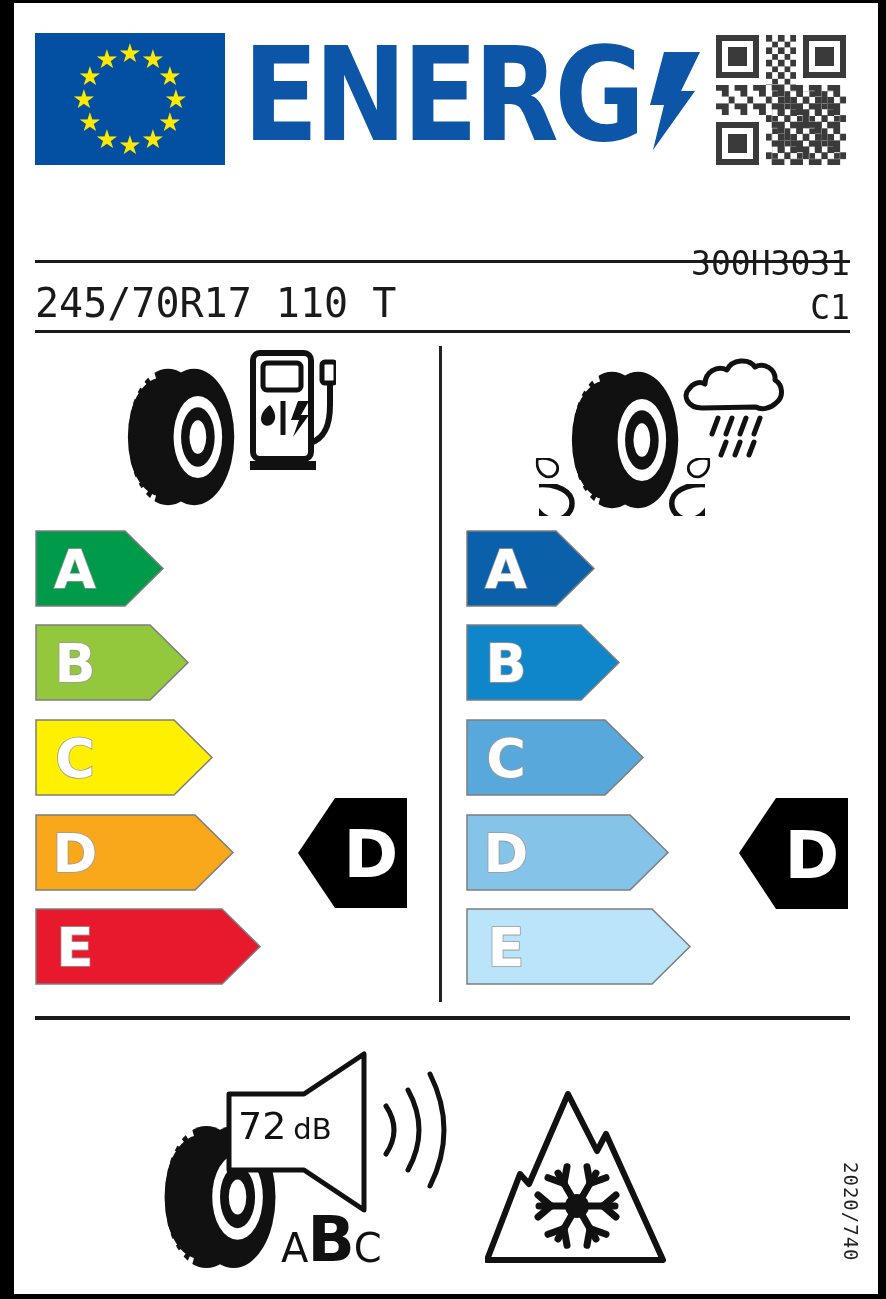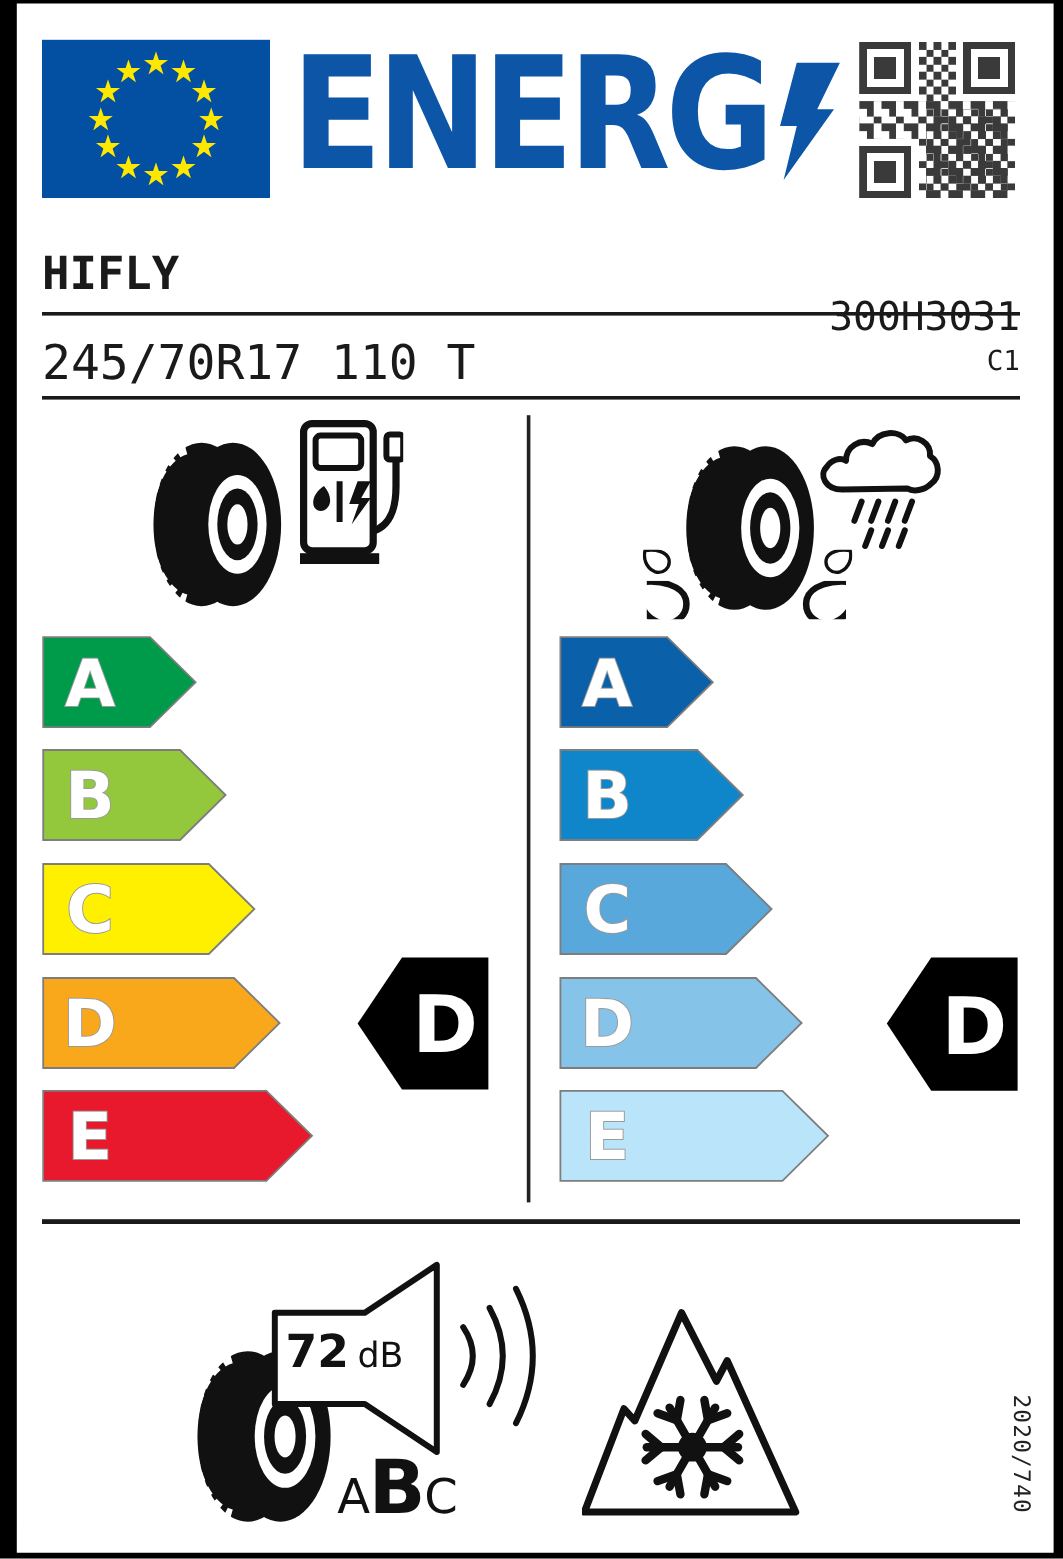--- a/index.html
+++ b/index.html
@@ -6,28 +6,28 @@
   .label{position:relative;width:886px;height:1299px;background:#fff;overflow:hidden;
          font-family:"DejaVu Sans",sans-serif;}
   .frame{position:absolute;inset:0;border-style:solid;border-color:#000;
          border-width:3px 8px 5px 14px;pointer-events:none;z-index:50;}
   .abs{position:absolute;}
   .mono{font-family:"DejaVu Sans Mono",monospace;}
   .hline{position:absolute;background:#1a1a1a;height:3px;width:815px;left:35px;}
   .brand{left:35px;top:206px;font-size:38px;font-weight:bold;color:#1a1a1a;}
   .model{left:435px;top:212px;width:415px;text-align:right;font-size:33px;color:#1a1a1a;margin-top:32px;}
   .size{left:35px;top:280px;font-size:40px;color:#1a1a1a;}
-  .tclass{left:435px;top:288px;width:415px;text-align:right;font-size:23px;color:#1a1a1a;}
+  .tclass{left:435px;top:288px;width:415px;text-align:right;font-size:33px;color:#1a1a1a;}
   .energ{left:243px;top:30px;font-size:130px;line-height:1;font-weight:bold;color:#0d55a6;
          letter-spacing:-5px;transform:scaleX(0.85);transform-origin:left top;white-space:nowrap;}
   .vdiv{left:439px;top:346px;width:3px;height:656px;background:#222;}
   .arrow-svg{position:absolute;overflow:visible;}
   .arrow-letter{font-family:"DejaVu Sans",sans-serif;}
   .noise-db{left:238px;top:1104px;width:130px;display:flex;align-items:baseline;color:#111;}
-  .noise-db .val{font-size:38px;font-weight:bold;}
+  .noise-db .val{font-size:38px;font-weight:normal;}
   .noise-db .unit{font-size:29px;margin-left:7px;}
   .noise-classes{left:281px;top:1212px;display:flex;align-items:flex-end;color:#111;letter-spacing:-1px;}
   .noise-classes .n-small{font-size:40px;line-height:1;}
   .noise-classes .n-big{font-size:62px;font-weight:bold;line-height:0.9;}
   .regulation{left:862px;top:1162px;width:130px;font-size:19px;color:#222;
               transform:rotate(90deg);transform-origin:0 0;letter-spacing:1px;}
 </style>
 </head>
 <body>
 
@@ -104,21 +104,20 @@
         <rect x="3" y="2" width="3" height="3" fill="#3a3a3a"></rect>
     </g>
     <g transform="translate(0,13)">
       <rect width="8" height="8" fill="#fff"></rect>
         <rect y="1" width="7" height="7" fill="#3a3a3a"></rect>
       <rect x="1" y="2" width="5" height="5" fill="#fff"></rect>
         <rect x="2" y="3" width="3" height="3" fill="#3a3a3a"></rect>
     </g>
   </svg>
 
-  <div class="abs mono brand">HIFLY</div>
   <div class="abs mono model">300H3031</div>
   <div class="hline" style="top:260px"></div>
 
   <div class="abs mono size">245/70R17 110 T</div>
   <div class="abs mono tclass">C1</div>
   <div class="hline" style="top:330px"></div>
 
   <div class="abs vdiv"></div>
 
   <svg class="abs" style="left:126px;top:366px" width="112" height="142">

